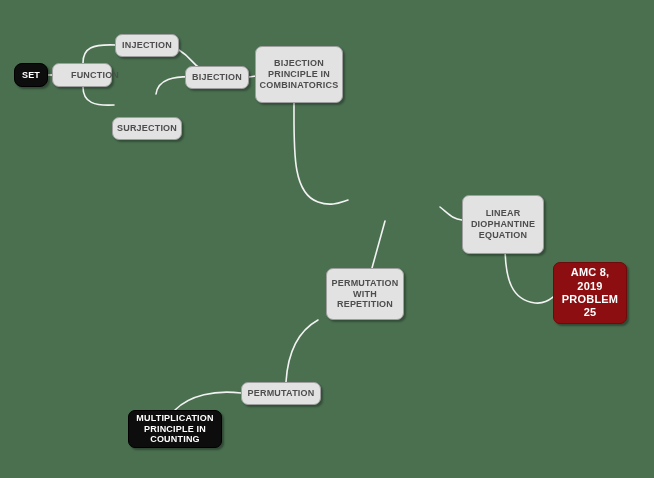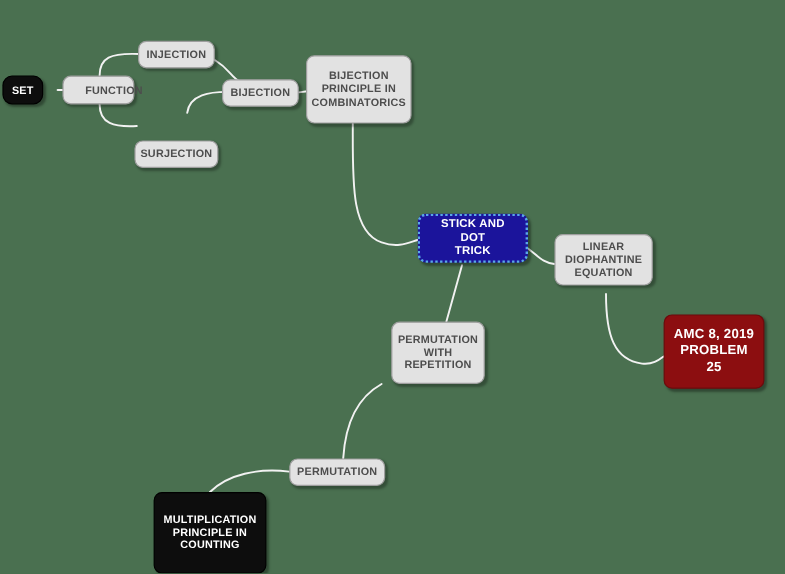--- a/index.html
+++ b/index.html
@@ -96,48 +96,46 @@
       <path d="M 505 245 C 505 280, 512 300, 535 303 C 544 304, 549 300, 553 297"></path>
 
       <path d="M 372 268 L 385 221"></path>
 
       <path d="M 286 382 C 288 350, 300 330, 318 320"></path>
 
       <path d="M 241 393 C 215 390, 190 395, 175 410"></path>
     </g>
   </svg>
 
-  <div class="node black set" style="left:2px; top:63px; width:34px; height:24px;">SET</div>
+  <div class="node black set" style="left:14px; top:63px; width:34px; height:24px;">SET</div>
 
   <div class="node gray" style="left:52px; top:63px; width:60px; height:24px;padding-left:32px;">FUNCTION</div>
 
   <div class="node gray" style="left:115px; top:34px; width:64px; height:23px;text-align:right;">INJECTION</div>
 
   <div class="node gray" style="left:112px; top:94px; width:70px; height:23px;margin-top:23px;">SURJECTION</div>
 
   <div class="node gray" style="left:185px; top:66px; width:64px; height:23px;">BIJECTION</div>
 
   <div class="node gray" style="left:255px; top:46px; width:88px; height:57px;">BIJECTION
 PRINCIPLE IN
 COMBINATORICS</div>
 
-  <div class="node blue" style="left:348px; top:178px; width:92px; height:41px;">STICK AND DOT
-TRICK</div>
 
-  <div class="node gray" style="left:462px; top:195px; width:82px; height:43px;">LINEAR
+  <div class="node gray" style="left:462px; top:195px; width:82px; height:59px;">LINEAR
 DIOPHANTINE
 EQUATION</div>
 
-  <div class="node red" style="left:553px; top:262px; width:84px; height:62px;">AMC 8, 2019
+  <div class="node red" style="left:553px; top:262px; width:74px; height:62px;">AMC 8, 2019
 PROBLEM
 25</div>
 
   <div class="node gray" style="left:326px; top:268px; width:78px; height:52px;">PERMUTATION
 WITH
 REPETITION</div>
 
   <div class="node gray" style="left:241px; top:382px; width:80px; height:23px;">PERMUTATION</div>
 
-  <div class="node black" style="left:128px; top:410px; width:94px; height:68px;">MULTIPLICATION
+  <div class="node black" style="left:128px; top:410px; width:94px; height:38px;">MULTIPLICATION
 PRINCIPLE IN
 COUNTING</div>
 
 </div>
 
 </body></html>

